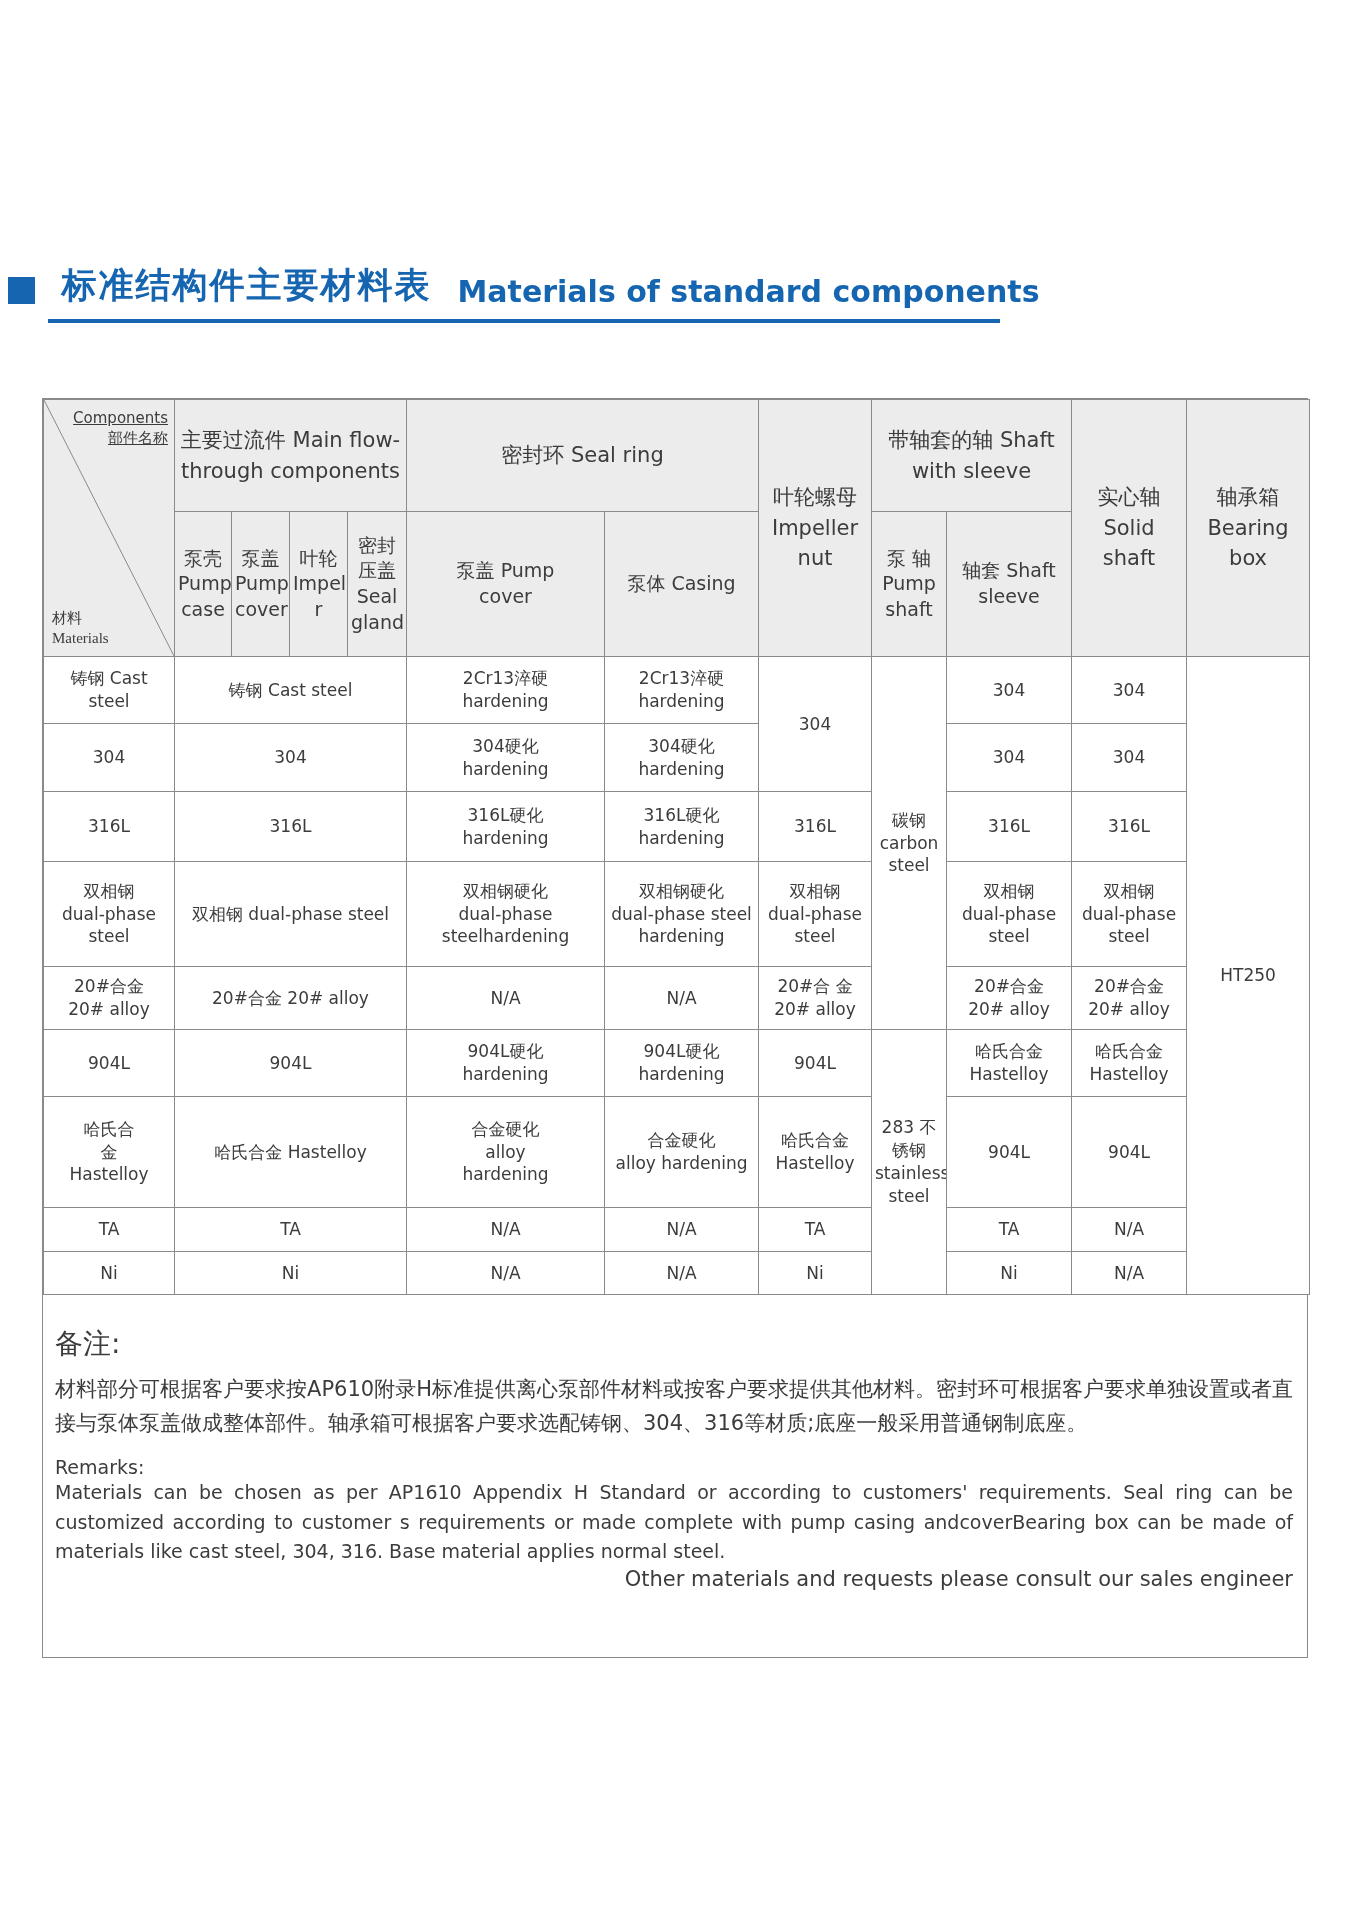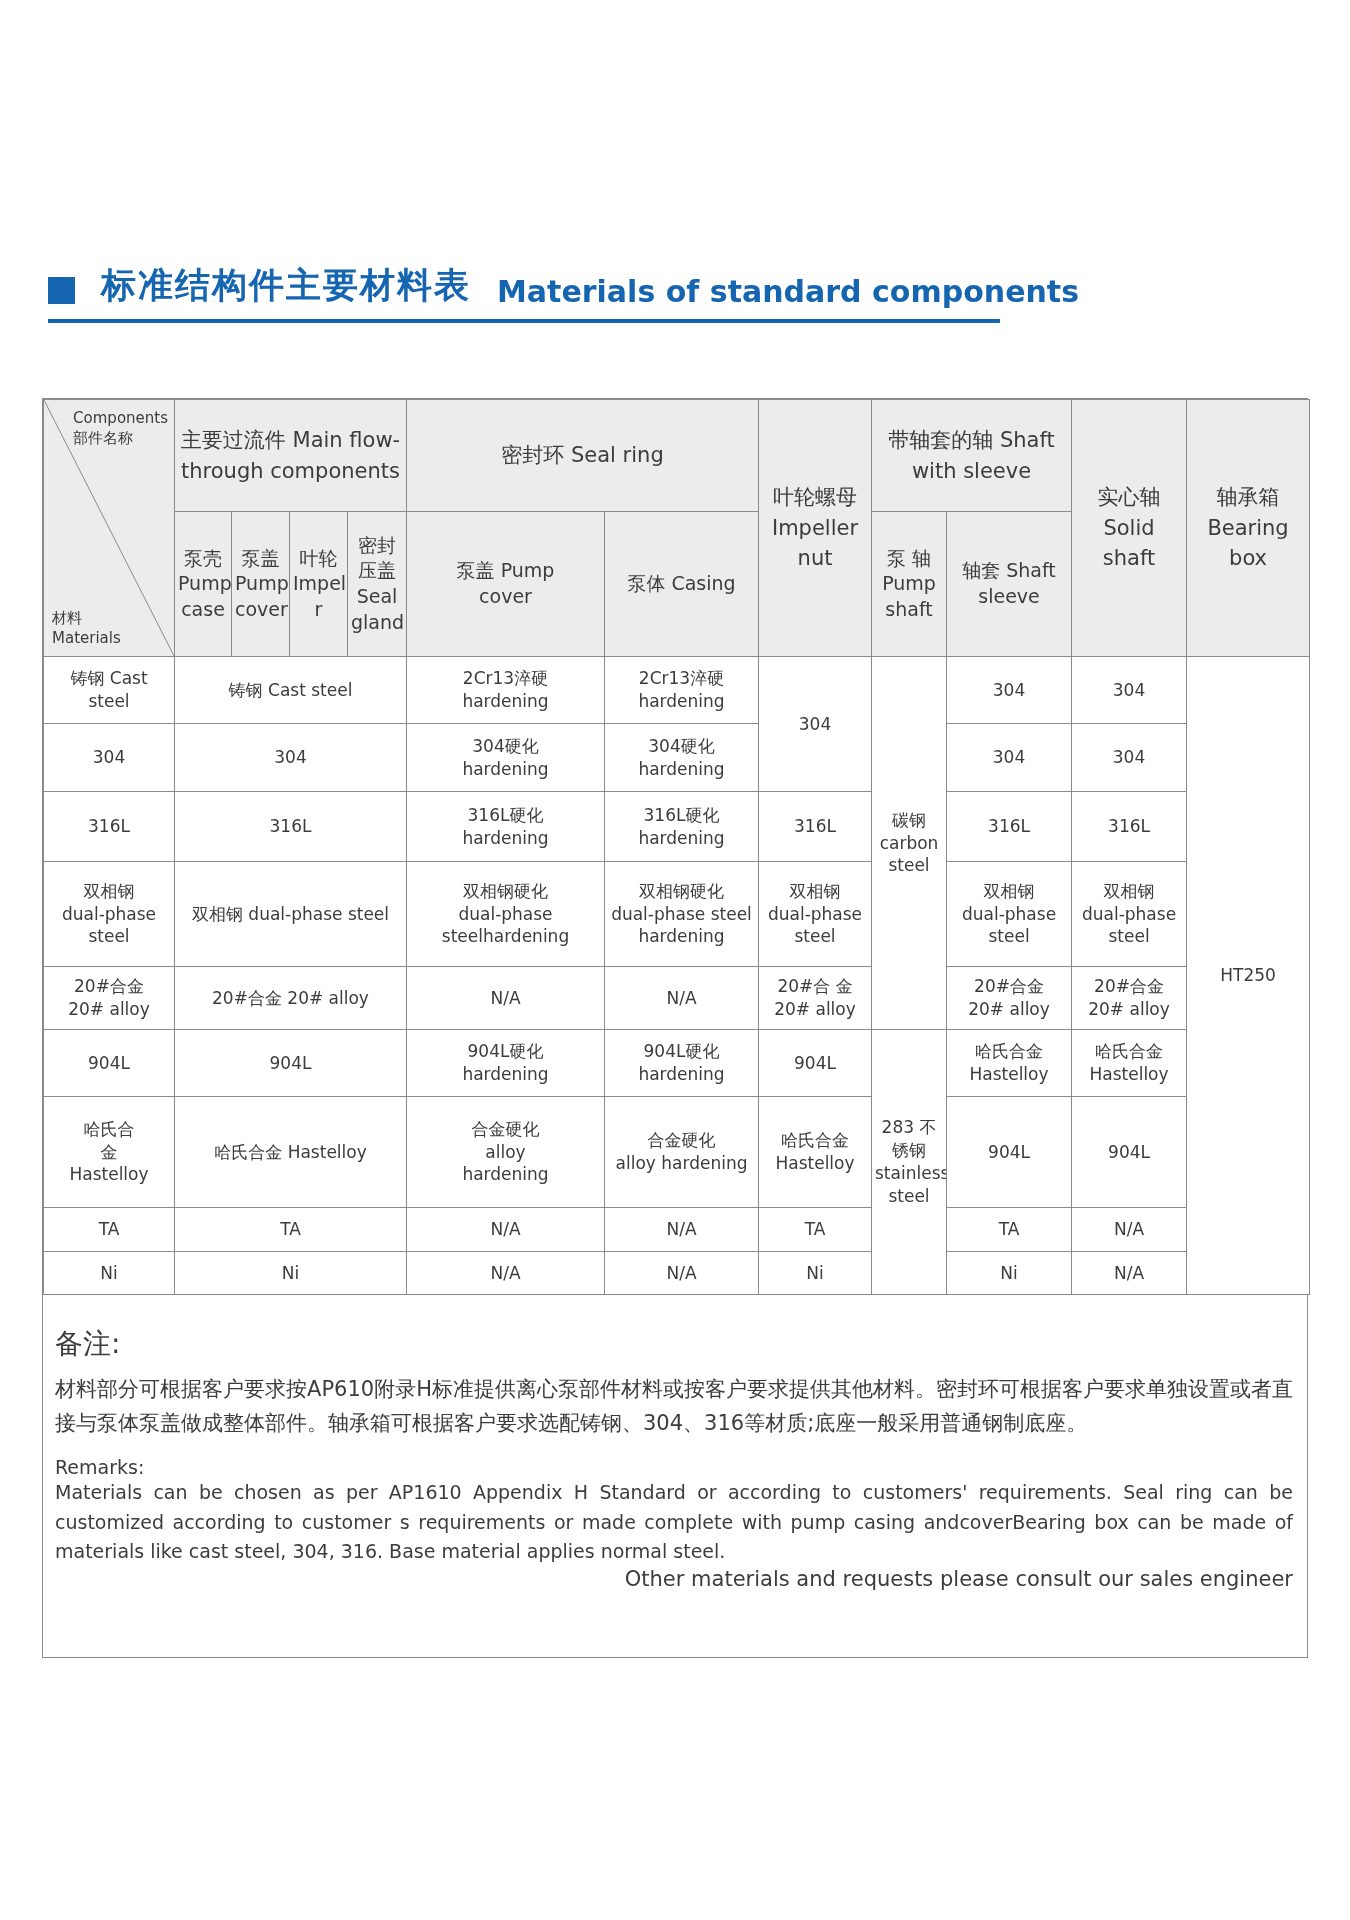--- a/index.html
+++ b/index.html
@@ -7,21 +7,21 @@
   body {
     width: 1350px; height: 1920px; position: relative;
     font-family: "DejaVu Sans", "Liberation Sans", sans-serif;
     color: #3c3c3c;
   }
 
   
   .title-row {
     position: absolute; left: 48px; top: 262px; width: 952px;
     display: flex; align-items: flex-end; gap: 26px;
-    border-bottom: 4px solid #1565b0; padding-bottom: 10px;
+    border-bottom: 4px solid #1565b0; padding-bottom: 10px; justify-content: center;
   }
   .title-bullet { width: 27px; height: 27px; background: #1565b0; margin-bottom: 5px; flex: 0 0 auto; }
   .title-zh { font-size: 35px; font-weight: bold; color: #1565b0; letter-spacing: 2px; white-space: nowrap; }
   .title-en { font-size: 30px; font-weight: bold; color: #1565b0; white-space: nowrap; }
 
   
   .sheet {
     position: absolute; left: 42px; top: 398px; width: 1266px;
     border: 1px solid #8a8a8a;
   }
@@ -33,22 +33,22 @@
     padding: 2px 3px;
   }
   table.mat th { background: #ececec; font-weight: normal; }
   .grp  { font-size: 21px; line-height: 1.45; }
   .sub  { font-size: 19px; line-height: 1.35; }
   table.mat td { background: #ffffff; font-size: 17px; line-height: 1.35; }
 
   
   th.corner { position: relative; padding: 0; }
   th.corner svg.diag { position: absolute; left: 0; top: 0; width: 100%; height: 100%; }
-  .corner-top    { position: absolute; top: 8px; right: 6px; font-size: 15px; line-height: 1.35; text-align: left; }
-  .corner-bottom { position: absolute; bottom: 8px; left: 8px; font-size: 15px; line-height: 1.35; text-align: left; }
+  .corner-top    { position: absolute; top: 8px; right: 6px; font-size: 15px; line-height: 1.35; text-align: right; text-decoration: underline; }
+  .corner-bottom { position: absolute; bottom: 8px; left: 8px; font-size: 15px; line-height: 1.35; text-align: left; font-family: Liberation Serif, serif; }
 
   
   .remarks { padding: 30px 14px 24px 12px; min-height: 362px; background: #ffffff; }
   .rem-zh { font-size: 21px; line-height: 1.6; text-align: justify; }
   .rem-zh-label { font-size: 28px; margin-bottom: 10px; }
   .rem-zh-bold { font-size: 21px; font-weight: bold; }
   .rem-en-label { font-size: 19px; margin-top: 16px; }
   .rem-en { font-size: 19px; line-height: 1.55; text-align: justify; }
   .rem-en-bold { font-size: 21px; font-weight: normal; text-align: right; }
 </style>

